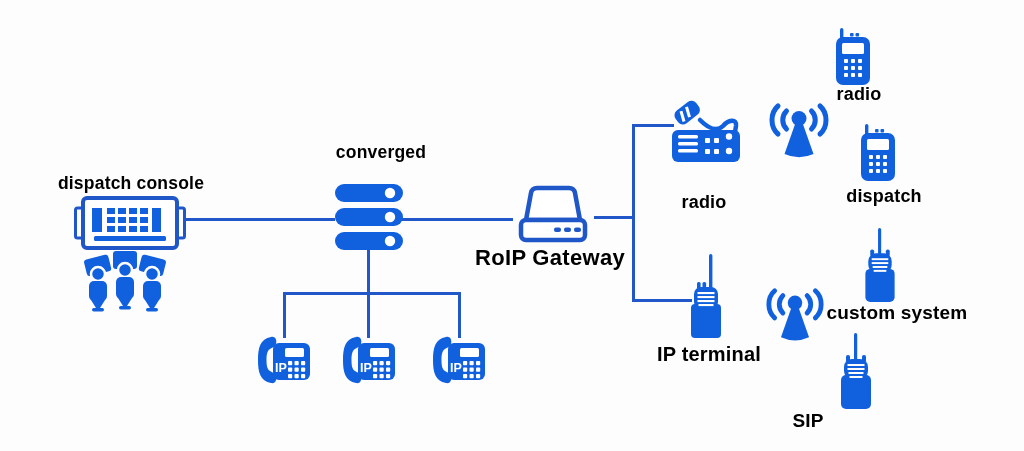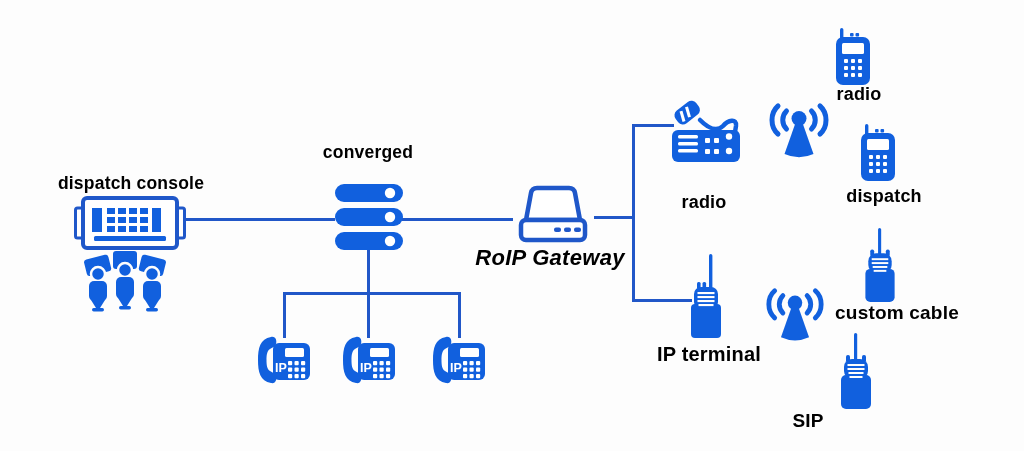--- a/index.html
+++ b/index.html
@@ -5,22 +5,22 @@
   html,body{margin:0;padding:0;background:#fff;}
   .canvas{position:relative;width:1024px;height:451px;background:#fdfdfd;overflow:hidden;
           font-family:"Liberation Sans",sans-serif;}
   .line{position:absolute;background:#2157c8;}
   .line.h{height:2.5px;}
   .line.v{width:2.5px;}
   .ico{position:absolute;}
   .lbl{position:absolute;transform:translateX(-50%);white-space:nowrap;
        color:#000000;font-weight:600;font-size:18px;letter-spacing:.2px;}
   .lbl.small{font-size:17.5px;}
-  .lbl.big{font-size:22px;font-weight:700;letter-spacing:.3px;font-style:italic;}
-  .lbl.two{line-height:20px;}
+  .lbl.big{font-size:22px;font-weight:700;letter-spacing:.3px;}
+  .lbl.two{line-height:20px;margin-left:13px;}
   svg text{font-family:"Liberation Sans",sans-serif;}
 </style>
 </head>
 <body>
 
 <div class="canvas">
 
   <div class="line h" style="left:186px;top:218px;width:149px"></div>
   <div class="line h" style="left:402px;top:218px;width:111px"></div>
   <div class="line h" style="left:594px;top:216px;width:40px"></div>
@@ -225,21 +225,21 @@
       <rect x="5" y="26" width="24" height="20" rx="8"></rect>
       <rect x="2" y="42" width="30" height="34" rx="5"></rect>
     </g>
     <g fill="#fdfdfd">
       <rect x="8.5" y="31" width="17" height="2"></rect>
       <rect x="8.5" y="35" width="17" height="2"></rect>
       <rect x="9.5" y="39" width="15" height="2"></rect>
       <rect x="10.5" y="43" width="13" height="2"></rect>
     </g>
   </svg>
-  <div class="lbl" style="left:897px;top:302px;font-size:19px">custom cable</div>
+  <div class="lbl" style="left:897px;top:302px;font-size:19px">custom system</div>
 
   <svg class="ico" style="left:839px;top:333px" width="34" height="78" viewBox="0 0 34 78">
     <g fill="#1160de">
       <rect x="15" y="0" width="3.2" height="28" rx="1.6"></rect>
       <rect x="7" y="22" width="4" height="7" rx="1.8"></rect>
       <rect x="23" y="22" width="4" height="7" rx="1.8"></rect>
       <rect x="5" y="26" width="24" height="20" rx="8"></rect>
       <rect x="2" y="42" width="30" height="34" rx="5"></rect>
     </g>
     <g fill="#fdfdfd">

